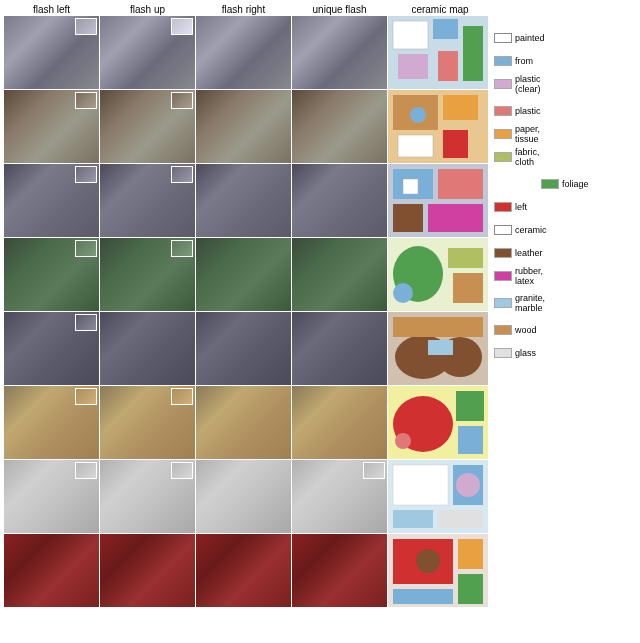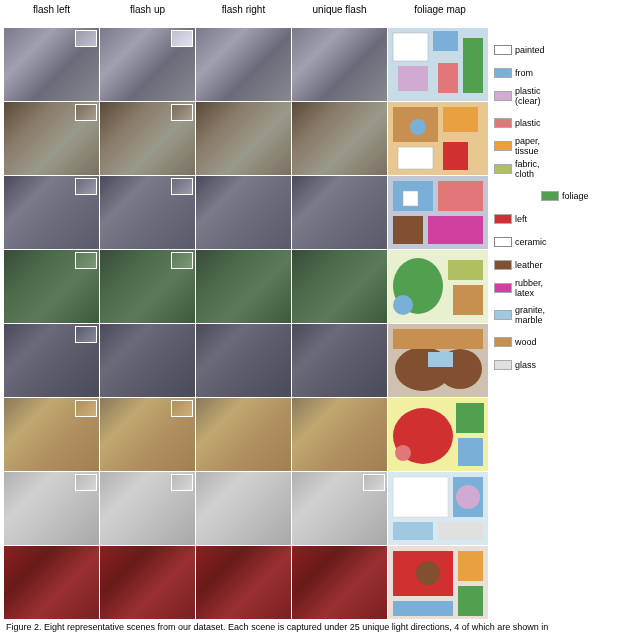--- a/index.html
+++ b/index.html
@@ -102,21 +102,21 @@
     .thumb-scene-7 { background: linear-gradient(135deg, #b8b8b8 0%, #d8d8d8 100%); }
 
     
     .mat-1 {
       background: #d4e8f4;
     }
 
     .header-row {
       display: flex;
       flex-direction: row;
-      margin-bottom: 13px;
+      margin-bottom: 1px;
     }
 
     .rows-wrapper {
       display: flex;
       flex-direction: column;
       gap: 1px;
     }
 
     .scene-row {
       display: flex;
@@ -141,21 +141,21 @@
 <body>
 
 <div class="main-container">
 
   <div class="header-row">
     <div style="display:flex; flex-direction:row; gap:1px;">
       <div class="col-header" style="width:95px;">flash left</div>
       <div class="col-header" style="width:95px;">flash up</div>
       <div class="col-header" style="width:95px;">flash right</div>
       <div class="col-header" style="width:95px;">unique flash</div>
-      <div class="col-header" style="width:100px; margin-left:2px;">foliage map</div>
+      <div class="col-header" style="width:100px; margin-left:2px;">ceramic map</div>
     </div>
   </div>
 
   <div style="display:flex; flex-direction:row; gap:2px;">
 
     <div class="rows-wrapper">
 
       <div class="scene-row">
         <div class="four-cols">
           <div class="img-cell scene-1">
@@ -388,14 +388,13 @@
         <div class="legend-color" style="background:#c89050;"></div>
         <span class="legend-label">wood</span>
       </div>
       <div class="legend-item">
         <div class="legend-color" style="background:#e0e0e0;"></div>
         <span class="legend-label">glass</span>
       </div>
     </div>
   </div>
 
-  <div class="caption">Figure 2. Eight representative scenes from our dataset. Each scene is captured under 25 unique light directions, 4 of which are shown in</div>
 </div>
 
 </body></html>

